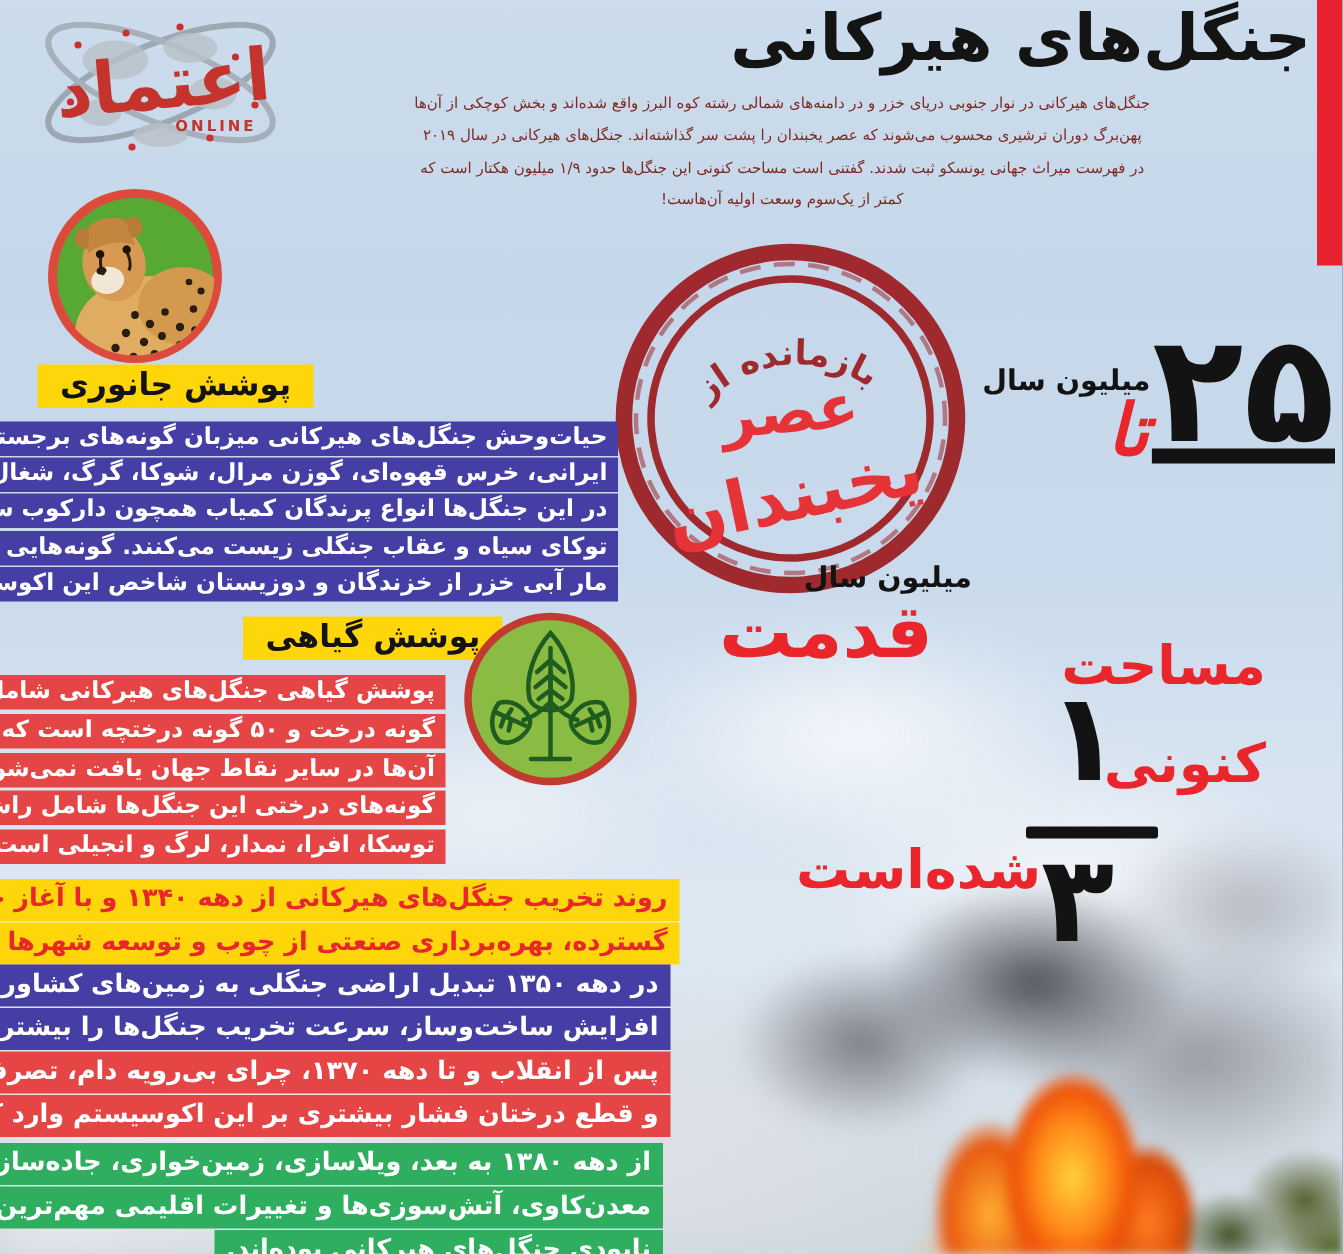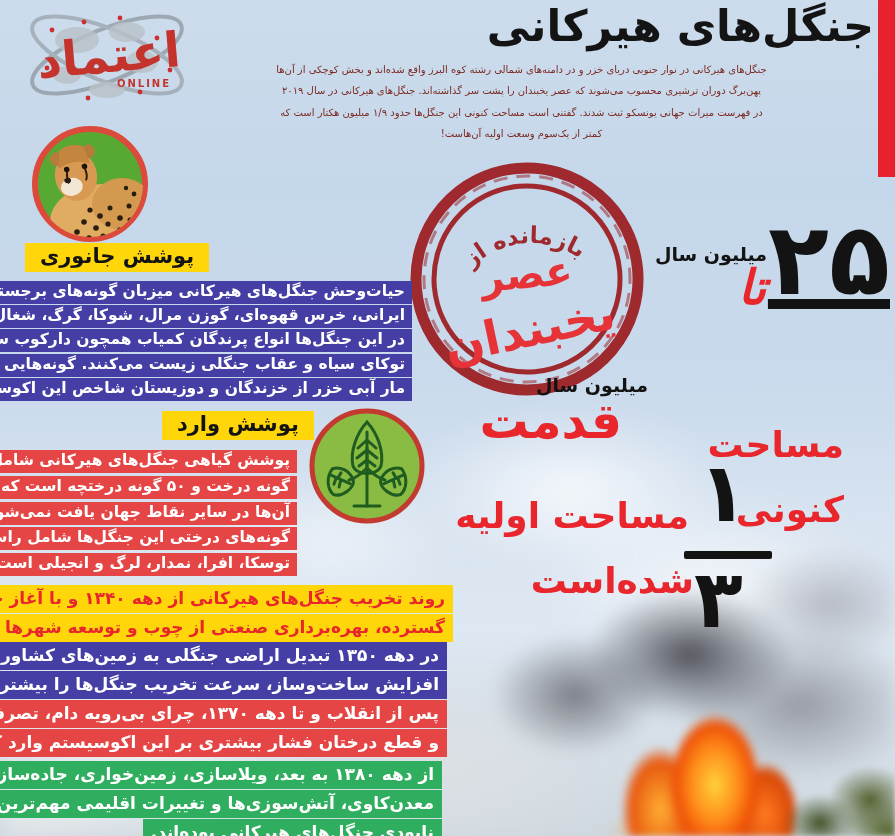--- a/index.html
+++ b/index.html
@@ -190,24 +190,23 @@
   <div class="abs unit" style="right:128px; top:243px;">میلیون سال</div>
   <div class="abs red-word" style="right:129px; top:263px; font-size:48px;font-style:italic;">تا</div>
   <div class="abs unit" style="right:247px; top:374px;">میلیون سال</div>
   <div class="abs red-word" style="right:51px;  top:427px; font-size:36px;">مساحت</div>
 
   <div class="abs red-word" style="right:273px; top:397px; font-size:49px;">قدمت</div>
   <div class="abs red-word" style="right:51px;  top:492px; font-size:36px;">کنونی</div>
   <div class="abs big-num" style="right:147px; top:452px; font-size:82px;">۱</div>
   <div class="abs frac-bar" style="left:684px; top:551px; width:88px; height:8px;"></div>
   <div class="abs big-num" style="left:694px; top:560px; font-size:80px;">۳</div>
-  <div class="abs red-word" style="right:206px; top:498px; font-size:36px;">مساحت اولیه</div>
   <div class="abs red-word" style="right:201px; top:563px; font-size:36px;">شده‌است</div>
 
-  <div class="abs heading-chip" style="left:162px; top:411px;">پوشش وارد</div>
+  <div class="abs heading-chip" style="left:162px; top:411px;">پوشش گیاهی</div>
 
   <svg class="abs" style="left:307px; top:406px;" width="120" height="120" viewBox="0 0 120 120">
     <circle cx="60" cy="60" r="55" fill="#8abc43" stroke="#c23a30" stroke-width="5"></circle>
     <g stroke="#1f5c1f" stroke-width="3" fill="none" stroke-linecap="round">
       <line x1="60" y1="100" x2="60" y2="42"></line>
       <line x1="47" y1="100" x2="73" y2="100"></line>
       <path d="M60,16 C49,28 43,46 46,60 C50,70 70,70 74,60 C77,46 71,28 60,16 Z"></path>
       <path d="M60,26 L60,66 M60,34 L51,42 M60,34 L69,42 M60,44 L50,52 M60,44 L70,52 M60,54 L52,60 M60,54 L68,60"></path>
       <g transform="rotate(-32 35 78)">
         <path d="M35,60 C25,64 20,74 22,82 C28,90 44,88 47,80 C48,70 43,62 35,60 Z"></path>

